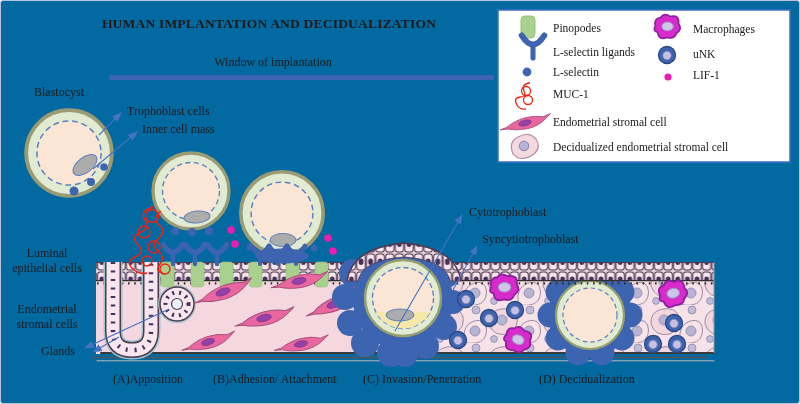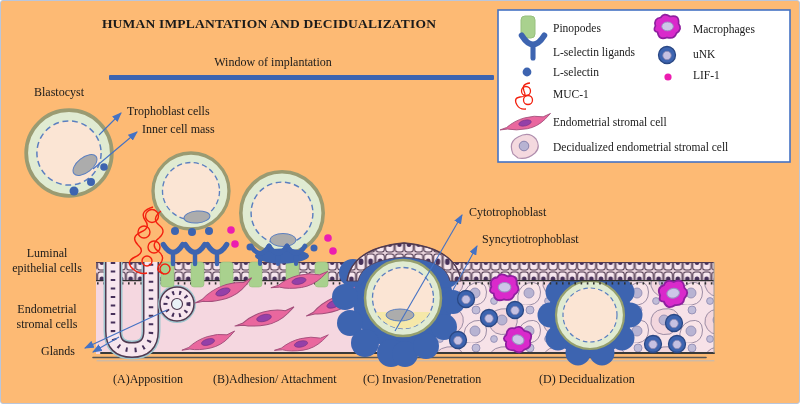--- a/index.html
+++ b/index.html
@@ -1,16 +1,16 @@
 <!DOCTYPE html>
 <html><head>
 <meta charset="utf-8">
 <style>
   html,body{margin:0;padding:0;background:#fff;}
-  .frame{width:800px;height:404px;position:relative;background:#fdba74;
+  .frame{width:800px;height:404px;position:relative;background:#0369a1;
          border:1.5px solid #b9c6dc;border-radius:3px;box-sizing:border-box;overflow:hidden;}
   svg{display:block;}
   text{font-family:"Liberation Serif","DejaVu Serif",serif;fill:#1a1a1a;}
   .title{font-size:13.5px;font-weight:bold;letter-spacing:.2px;}
   .lbl{font-size:12px;}
   .leg{font-size:11.5px;}
   .stage{font-size:12px;}
 </style>
 </head>
 <body>

